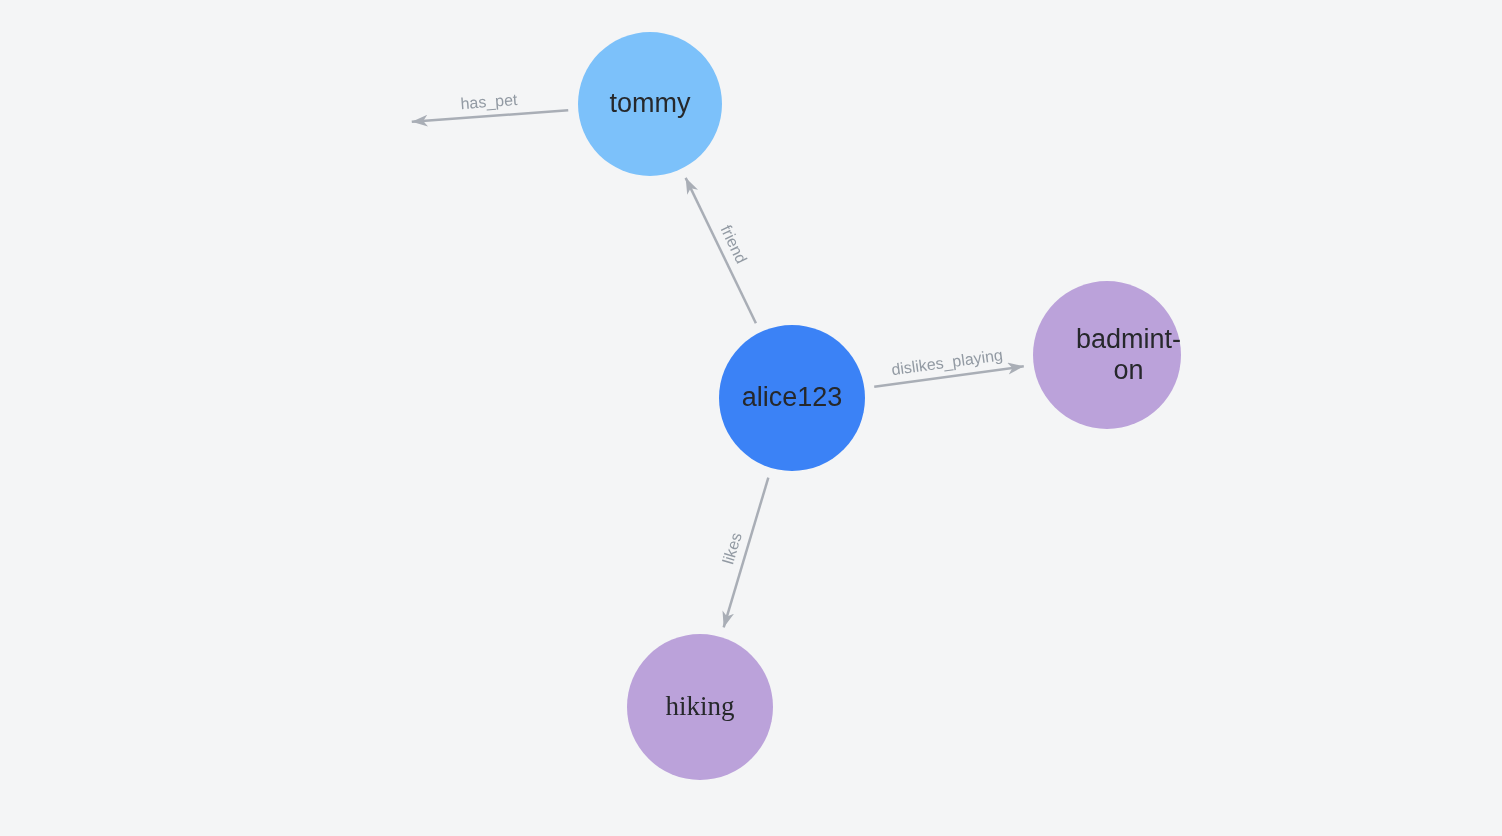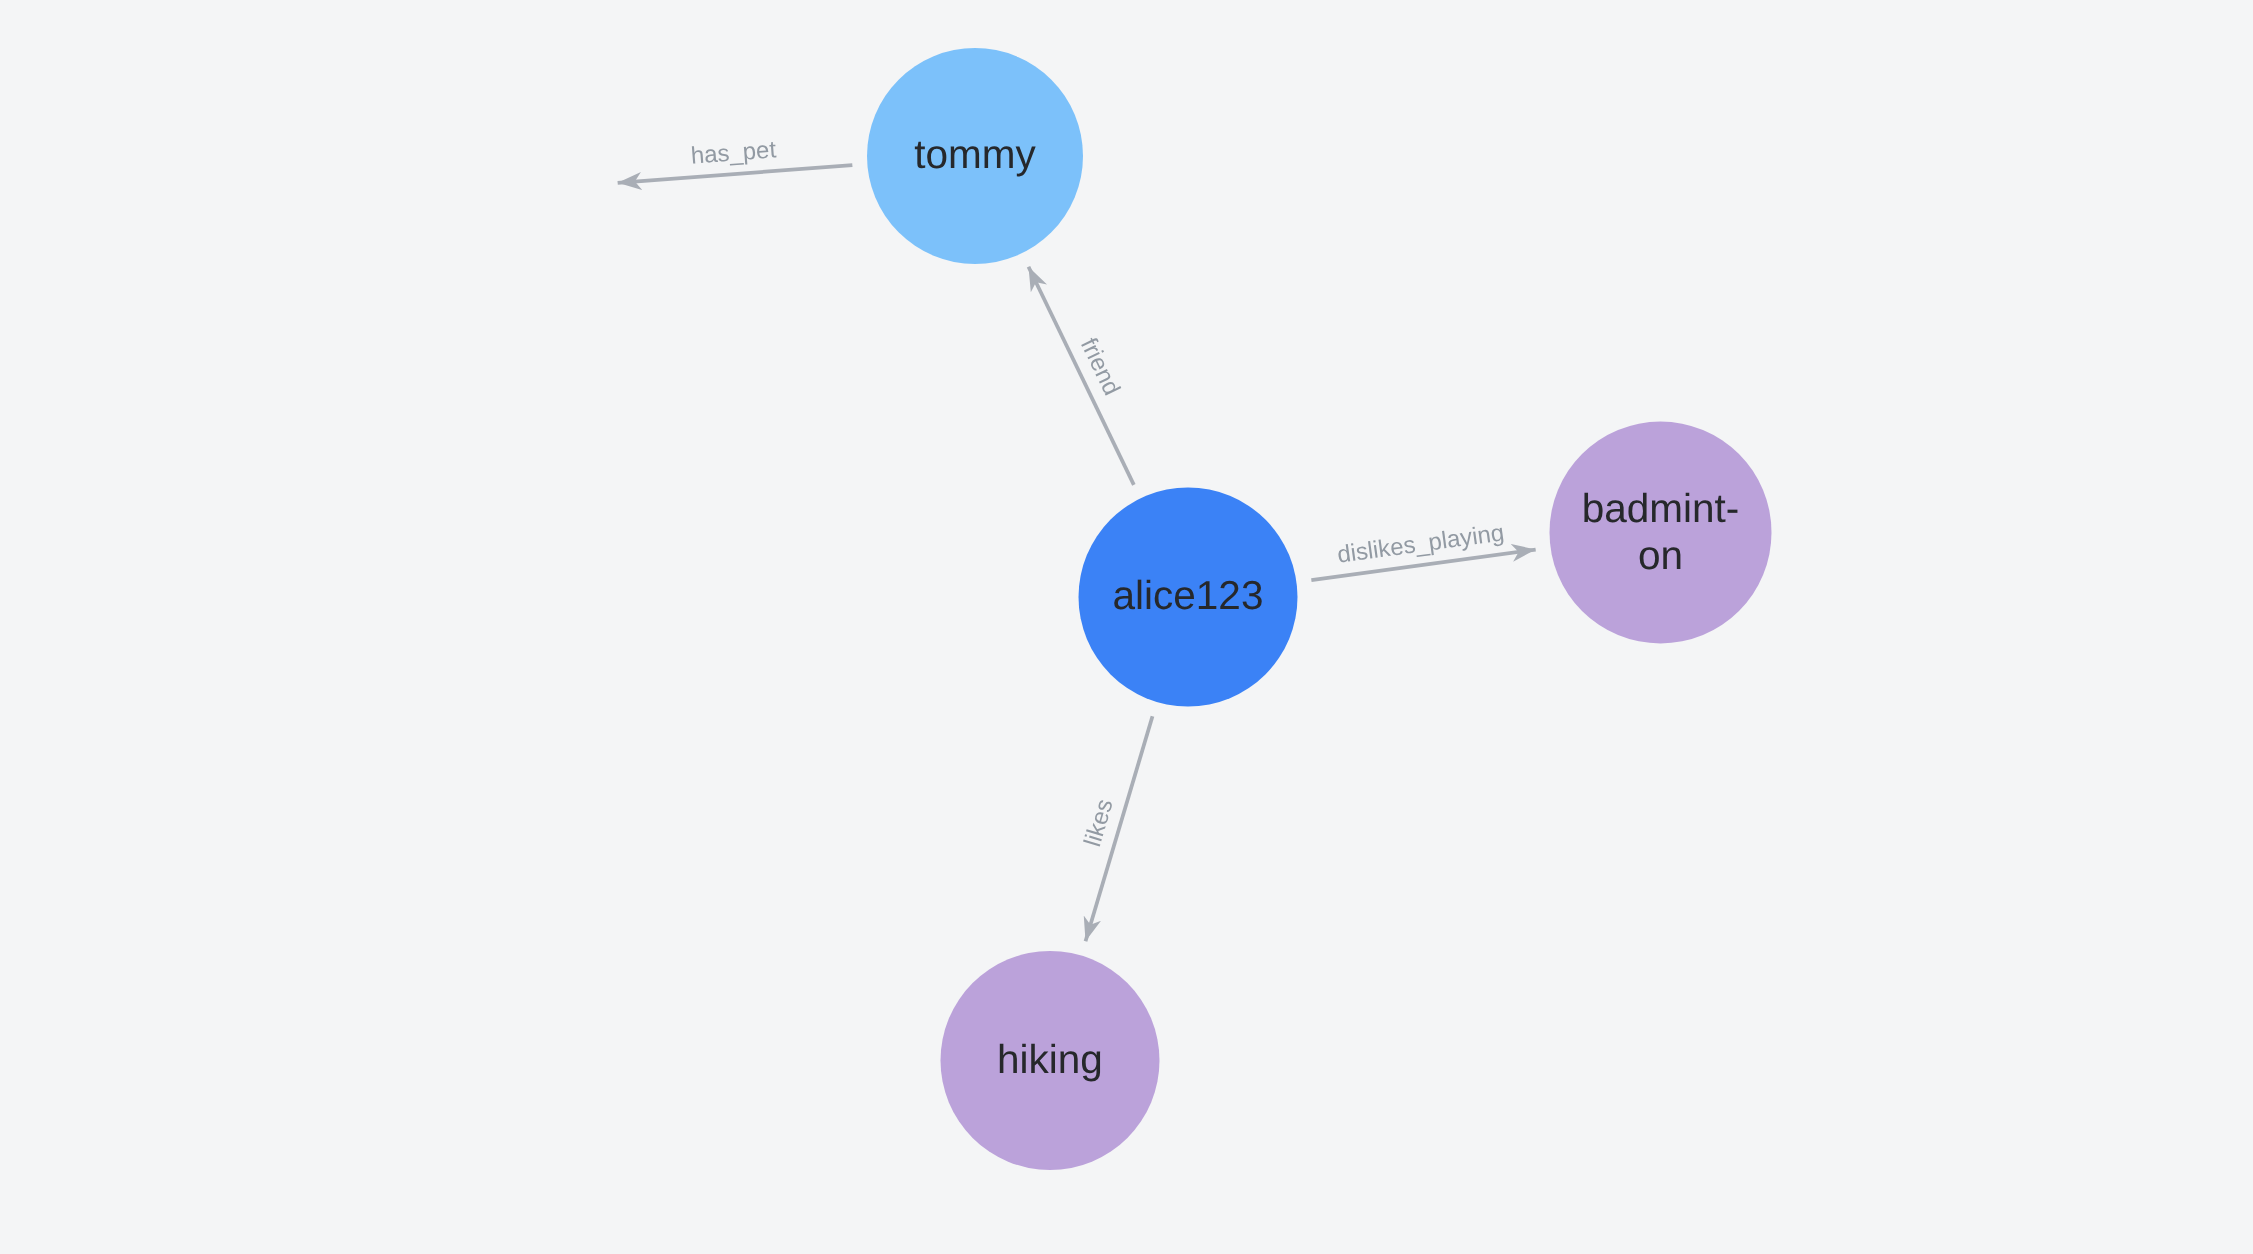--- a/index.html
+++ b/index.html
@@ -62,20 +62,20 @@
       <line x1="768.3155056118148" y1="477.54900832553494" x2="723.6844943881852" y2="627.4509916744651" stroke="#a9aeb6" stroke-width="2.5" marker-end="url(#arrowhead)" class="edge-line"></line>
       <text transform="translate(746,552.5) rotate(-73.42)" text-anchor="middle" dy="-9" fill="#929aa3" class="edge-label">likes</text>
     </svg>
 
   <div class="node" style="left: 578px; top: 32px; width: 144px; height: 144px; background: rgb(124, 193, 250); color: rgb(38, 40, 43);">
     <span>tommy</span>
   </div>
   <div class="node" style="left: 719px; top: 325px; width: 146px; height: 146px; background: #3b82f6; color: rgb(38, 40, 43);">
     <span>alice123</span>
   </div>
-  <div class="node" style="left: 1033px; top: 281px; width: 148px; height: 148px; background: rgb(187, 162, 218); color: rgb(38, 40, 43);">
+  <div class="node" style="left: 1033px; top: 281px; width: 148px; height: 148px; background: rgb(187, 162, 218); color: rgb(38, 40, 43); justify-content: flex-end;">
     <span>badmint-
 on</span>
   </div>
-  <div class="node" style="left: 627px; top: 634px; width: 146px; height: 146px; background: rgb(187, 162, 218); color: rgb(38, 40, 43);">
+  <div class="node" style="left: 627px; top: 634px; width: 146px; height: 146px; background: rgb(187, 162, 218); color: rgb(38, 40, 43); font-family: Liberation Serif, serif;">
     <span>hiking</span>
   </div>
 </div>
 
 </body></html>

